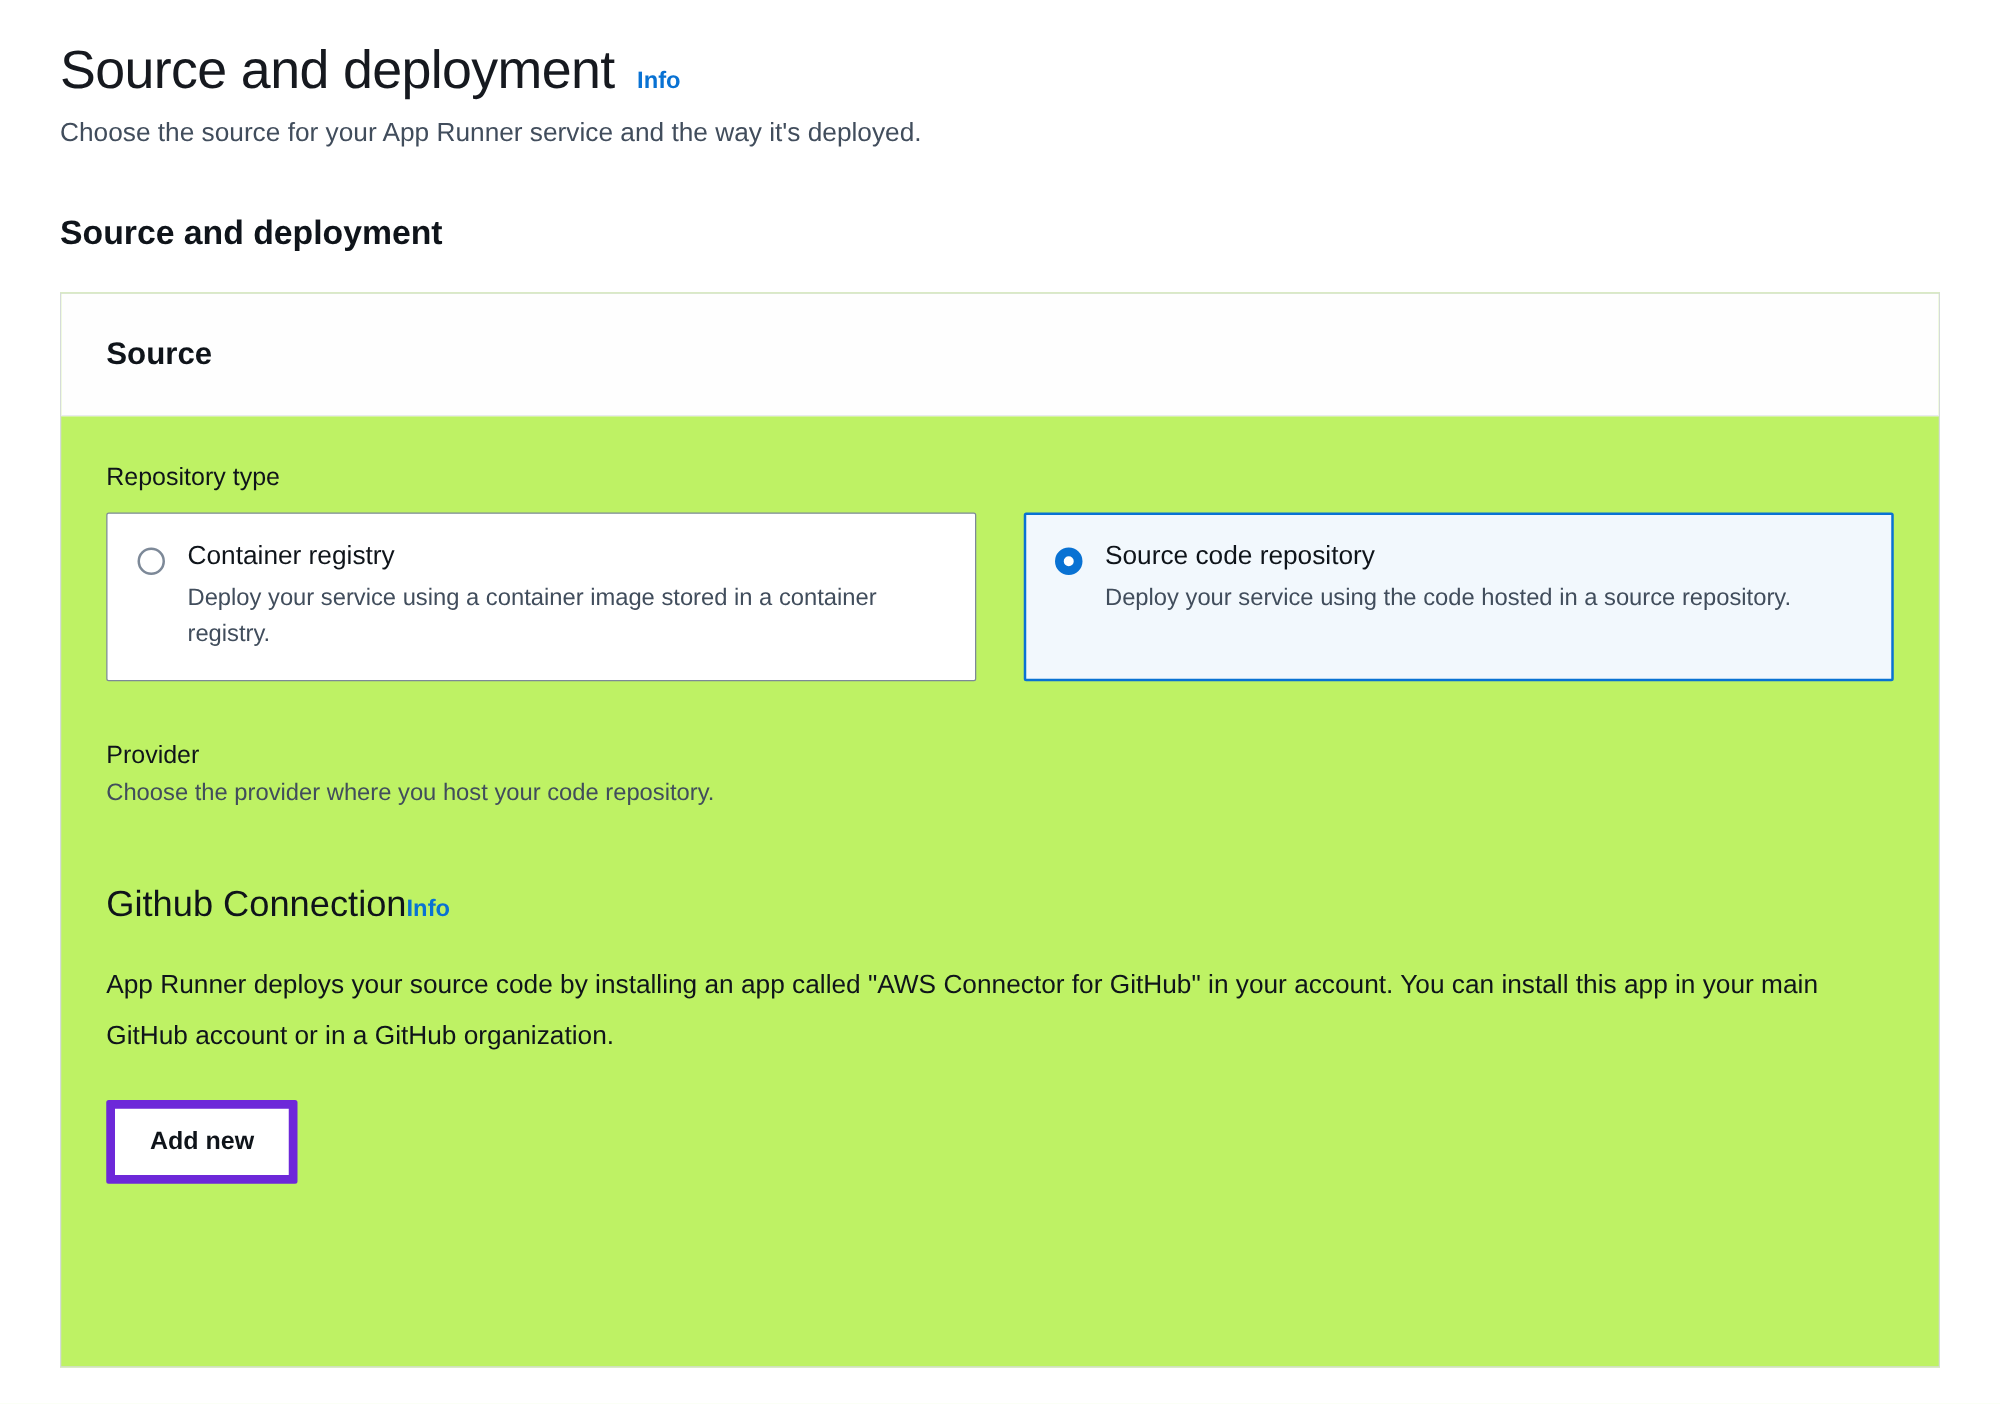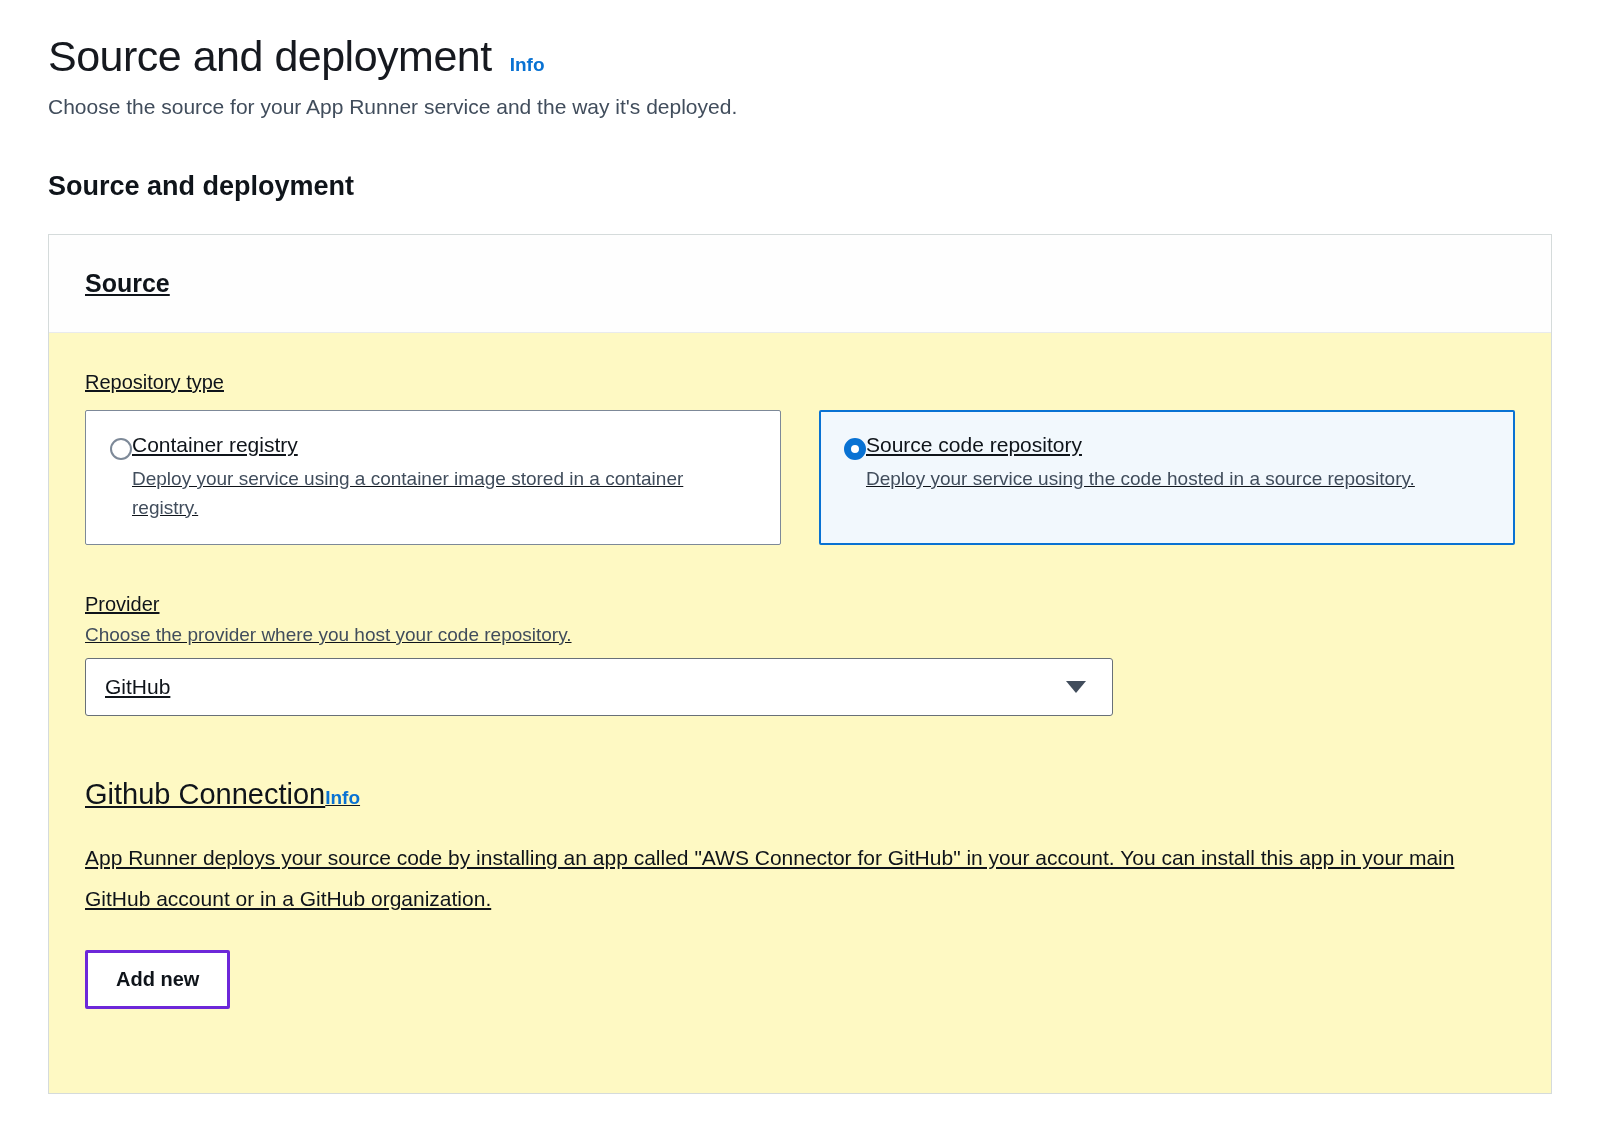--- a/index.html
+++ b/index.html
@@ -18,41 +18,41 @@
   .page-title { font-size: 43px; font-weight: 400; color: #16191f; letter-spacing: -0.5px; }
   .info-link { font-size: 19px; font-weight: 700; color: #0972d3; text-decoration: none; cursor: pointer; }
   .page-subtitle { margin-top: 14px; font-size: 21px; color: #414d5c; }
 
   .section-heading { margin-top: 52px; font-size: 27px; font-weight: 700; color: #0f141a; }
 
   
   .card {
     margin-top: 32px;
     border: 1px solid #d5dbdb;
-    background: #fef9c3;
+    background: #bef264;
     min-height: 860px;
-    text-decoration: underline;
   }
   .card-header {
     padding: 34px 36px;
     border-bottom: 1px solid #e9ebed;
     background: #fefefe;
   }
   .card-title { font-size: 25px; font-weight: 700; color: #0f141a; }
   .card-body { padding: 38px 36px 40px 36px; }
 
   
   .field-label { font-size: 20px; color: #0f141a; margin-bottom: 16px; }
   .tiles { display: flex; gap: 38px; }
   .tile {
     flex: 1;
     border: 1px solid #7d8998;
     border-radius: 2px;
     padding: 22px 24px;
     display: flex;
+    gap: 18px;
     background: #ffffff;
     cursor: pointer;
   }
   .tile.selected {
     border: 2px solid #0972d3;
     background: #f2f8fd;
     padding: 21px 23px;
   }
   .radio {
     width: 22px; height: 22px;
@@ -98,21 +98,21 @@
     margin-top: 27px;
     font-size: 21px;
     line-height: 1.95;
     color: #0f141a;
     max-width: 1400px;
   }
   .add-new-btn {
     margin-top: 30px;
     display: inline-block;
     padding: 15px 28px;
-    border: 3px solid #6d28d9;
+    border: 7px solid #6d28d9;
     border-radius: 2px;
     background: #ffffff;
     font-family: inherit;
     font-size: 20px;
     font-weight: 700;
     color: #0f141a;
     cursor: pointer;
   }
 </style>
 </head>
@@ -154,24 +154,20 @@
               <div class="tile-desc">Deploy your service using the code hosted in a source repository.</div>
             </div>
           </div>
 
         </div>
       </div>
 
       <div class="provider-block">
         <div class="field-label" style="margin-bottom:0;">Provider</div>
         <div class="provider-desc">Choose the provider where you host your code repository.</div>
-        <div class="select">
-          <span>GitHub</span>
-          <span class="caret"></span>
-        </div>
       </div>
 
       <div class="gh-heading-row">
         <h3 class="gh-heading">Github Connection</h3>
         <a class="info-link">Info</a>
       </div>
 
       <p class="gh-desc">App Runner deploys your source code by installing an app called "AWS Connector for GitHub" in your account. You can install this app in your main GitHub account or in a GitHub organization.</p>
 
       <button class="add-new-btn">Add new</button>

